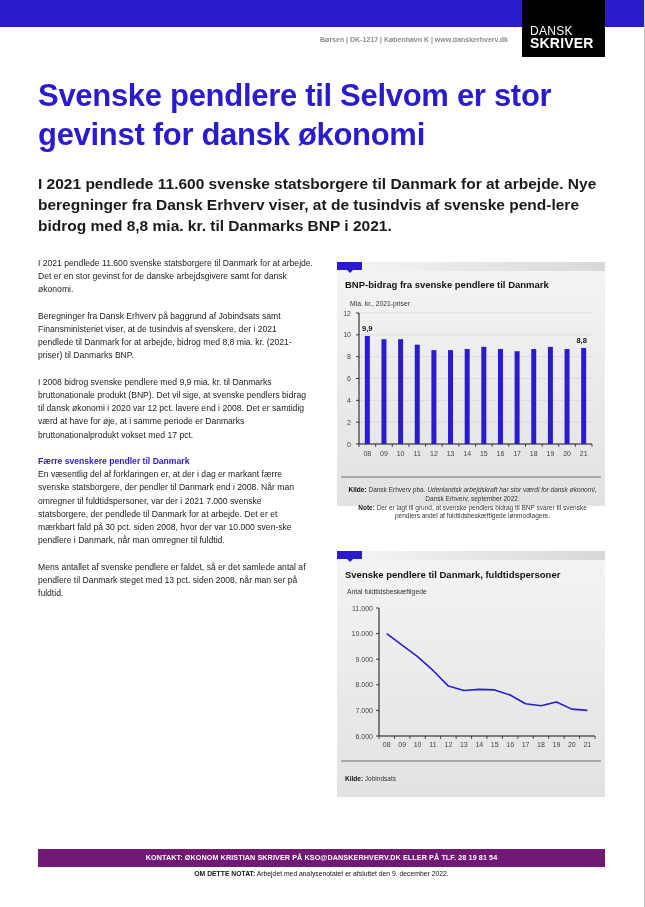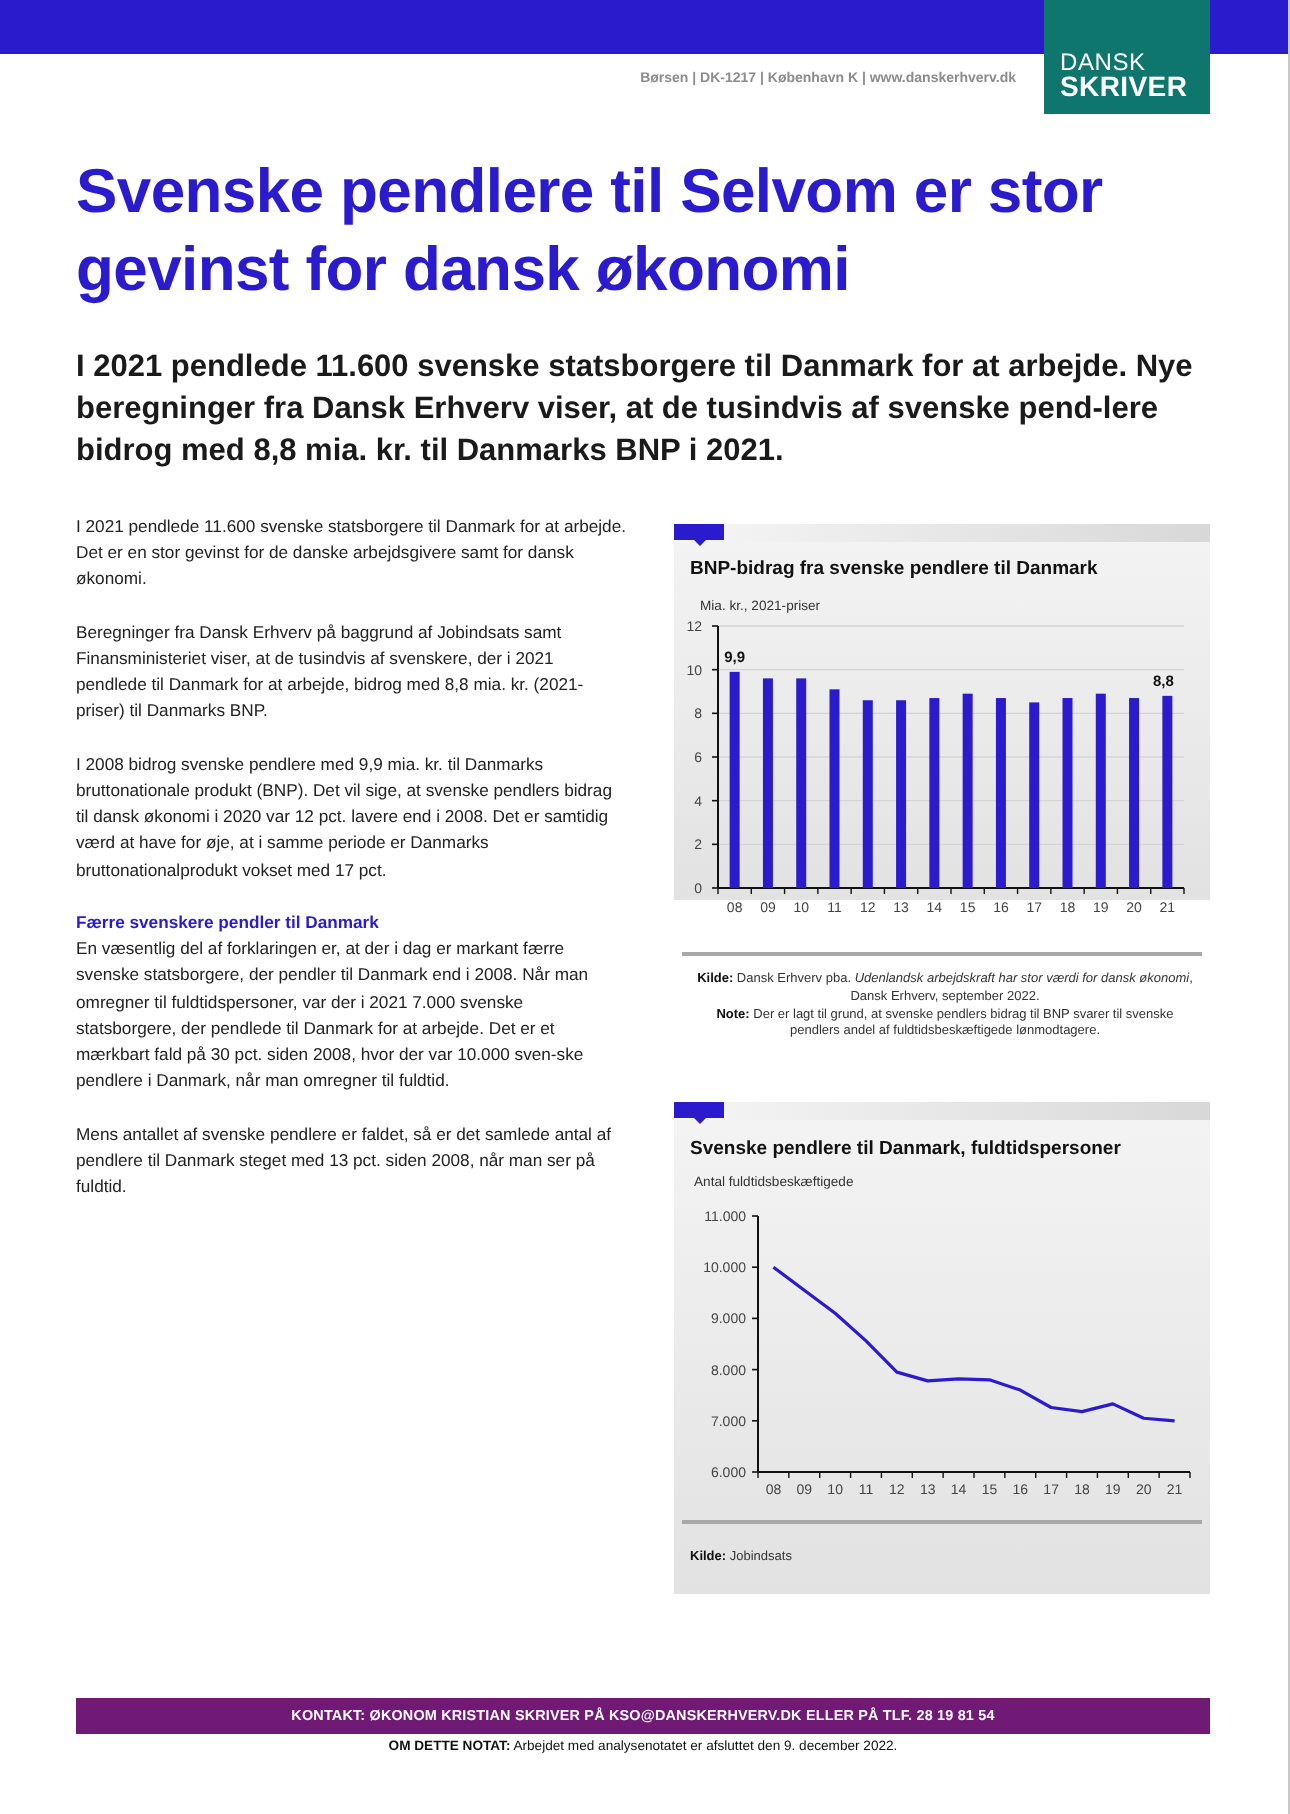--- a/index.html
+++ b/index.html
@@ -1,20 +1,20 @@
 <!DOCTYPE html>
 <html><head>
 <meta charset="utf-8">
 <style>
   * { box-sizing: border-box; margin: 0; padding: 0; }
   html, body { width: 645px; height: 907px; background: #ffffff; overflow: hidden; }
   body { position: relative; font-family: "Liberation Sans", "DejaVu Sans", sans-serif; color: #1a1a1a; }
   .right-edge { position: absolute; top: 0; right: 0; width: 1px; height: 907px; background: #c8c8c8; }
   .topbar { position: absolute; left: 0; top: 0; width: 644px; height: 27px; background: #2a1ccc; }
-  .logo { position: absolute; left: 522px; top: 0; width: 83px; height: 57px; background: #0f766e; color: #fff; padding: 26px 0 0 8px; }
+  .logo { position: absolute; left: 522px; top: 0; width: 83px; height: 57px; background: #000000; color: #fff; padding: 26px 0 0 8px; }
   .logo .l1 { font-size: 12px; font-weight: 400; line-height: 11px; letter-spacing: 0.3px; }
   .logo .l2 { font-size: 14px; font-weight: 700; line-height: 13px; letter-spacing: 0.2px; }
   .address { position: absolute; right: 137px; top: 36px; font-size: 7px; color: #8c8c8c; font-weight: 700; white-space: nowrap; }
   h1 { position: absolute; left: 38px; top: 76px; width: 560px; font-size: 31px; line-height: 39px; font-weight: 900; color: #2a1ccc; letter-spacing: -0.3px; }
   .lead { position: absolute; left: 38px; top: 173px; width: 570px; font-size: 15.5px; line-height: 21px; font-weight: 700; color: #1a1a1a; }
   .body-col { position: absolute; left: 38px; top: 257px; width: 275px; font-size: 8.6px; line-height: 13.2px; color: #222; }
   .body-col p { margin-bottom: 13.2px; }
   .body-col .sub { color: #2a1ccc; font-weight: 700; margin-bottom: 0; margin-top: 13px; }
   .panel { position: absolute; left: 337px; width: 268px; background: linear-gradient(#f4f4f4, #e2e2e2); }
   .panel .topstrip { position: absolute; left: 0; top: 0; width: 268px; height: 9px; background: linear-gradient(90deg, #f6f6f6, #d8d8d8); }
@@ -47,21 +47,21 @@
 
 <div class="body-col">
   <p>I 2021 pendlede 11.600 svenske statsborgere til Danmark for at arbejde. Det er en stor gevinst for de danske arbejdsgivere samt for dansk økonomi.</p>
   <p>Beregninger fra Dansk Erhverv på baggrund af Jobindsats samt Finansministeriet viser, at de tusindvis af svenskere, der i 2021 pendlede til Danmark for at arbejde, bidrog med 8,8 mia. kr. (2021-priser) til Danmarks BNP.</p>
   <p>I 2008 bidrog svenske pendlere med 9,9 mia. kr. til Danmarks bruttonationale produkt (BNP). Det vil sige, at svenske pendlers bidrag til dansk økonomi i 2020 var 12 pct. lavere end i 2008. Det er samtidig værd at have for øje, at i samme periode er Danmarks bruttonationalprodukt vokset med 17 pct.</p>
   <p class="sub">Færre svenskere pendler til Danmark</p>
   <p>En væsentlig del af forklaringen er, at der i dag er markant færre svenske statsborgere, der pendler til Danmark end i 2008. Når man omregner til fuldtidspersoner, var der i 2021 7.000 svenske statsborgere, der pendlede til Danmark for at arbejde. Det er et mærkbart fald på 30 pct. siden 2008, hvor der var 10.000 sven-ske pendlere i Danmark, når man omregner til fuldtid.</p>
   <p>Mens antallet af svenske pendlere er faldet, så er det samlede antal af pendlere til Danmark steget med 13 pct. siden 2008, når man ser på fuldtid.</p>
 </div>
 
-<div class="panel" style="top:262px; height:188px;text-align:center;">
+<div class="panel" style="top:262px; height:244px;text-align:center;">
   <div class="topstrip"></div>
   <div class="tab"></div>
   <div class="ptitle">BNP-bidrag fra svenske pendlere til Danmark</div>
   <div class="unit">Mia. kr., 2021-priser</div>
   <svg id="chart1svg" style="position:absolute;left:0;top:46px;" width="268" height="160">
       <line x1="19" x2="22" y1="136" y2="136" stroke="#111" stroke-width="0.8"></line>
       <text x="14" y="138.5" font-size="7" fill="#444" text-anchor="end">0</text>
       <line x1="22" x2="255" y1="114.16666666666667" y2="114.16666666666667" stroke="#d4d4d4" stroke-width="0.7"></line>
       <line x1="19" x2="22" y1="114.16666666666667" y2="114.16666666666667" stroke="#111" stroke-width="0.8"></line>
       <text x="14" y="116.66666666666667" font-size="7" fill="#444" text-anchor="end">2</text>

